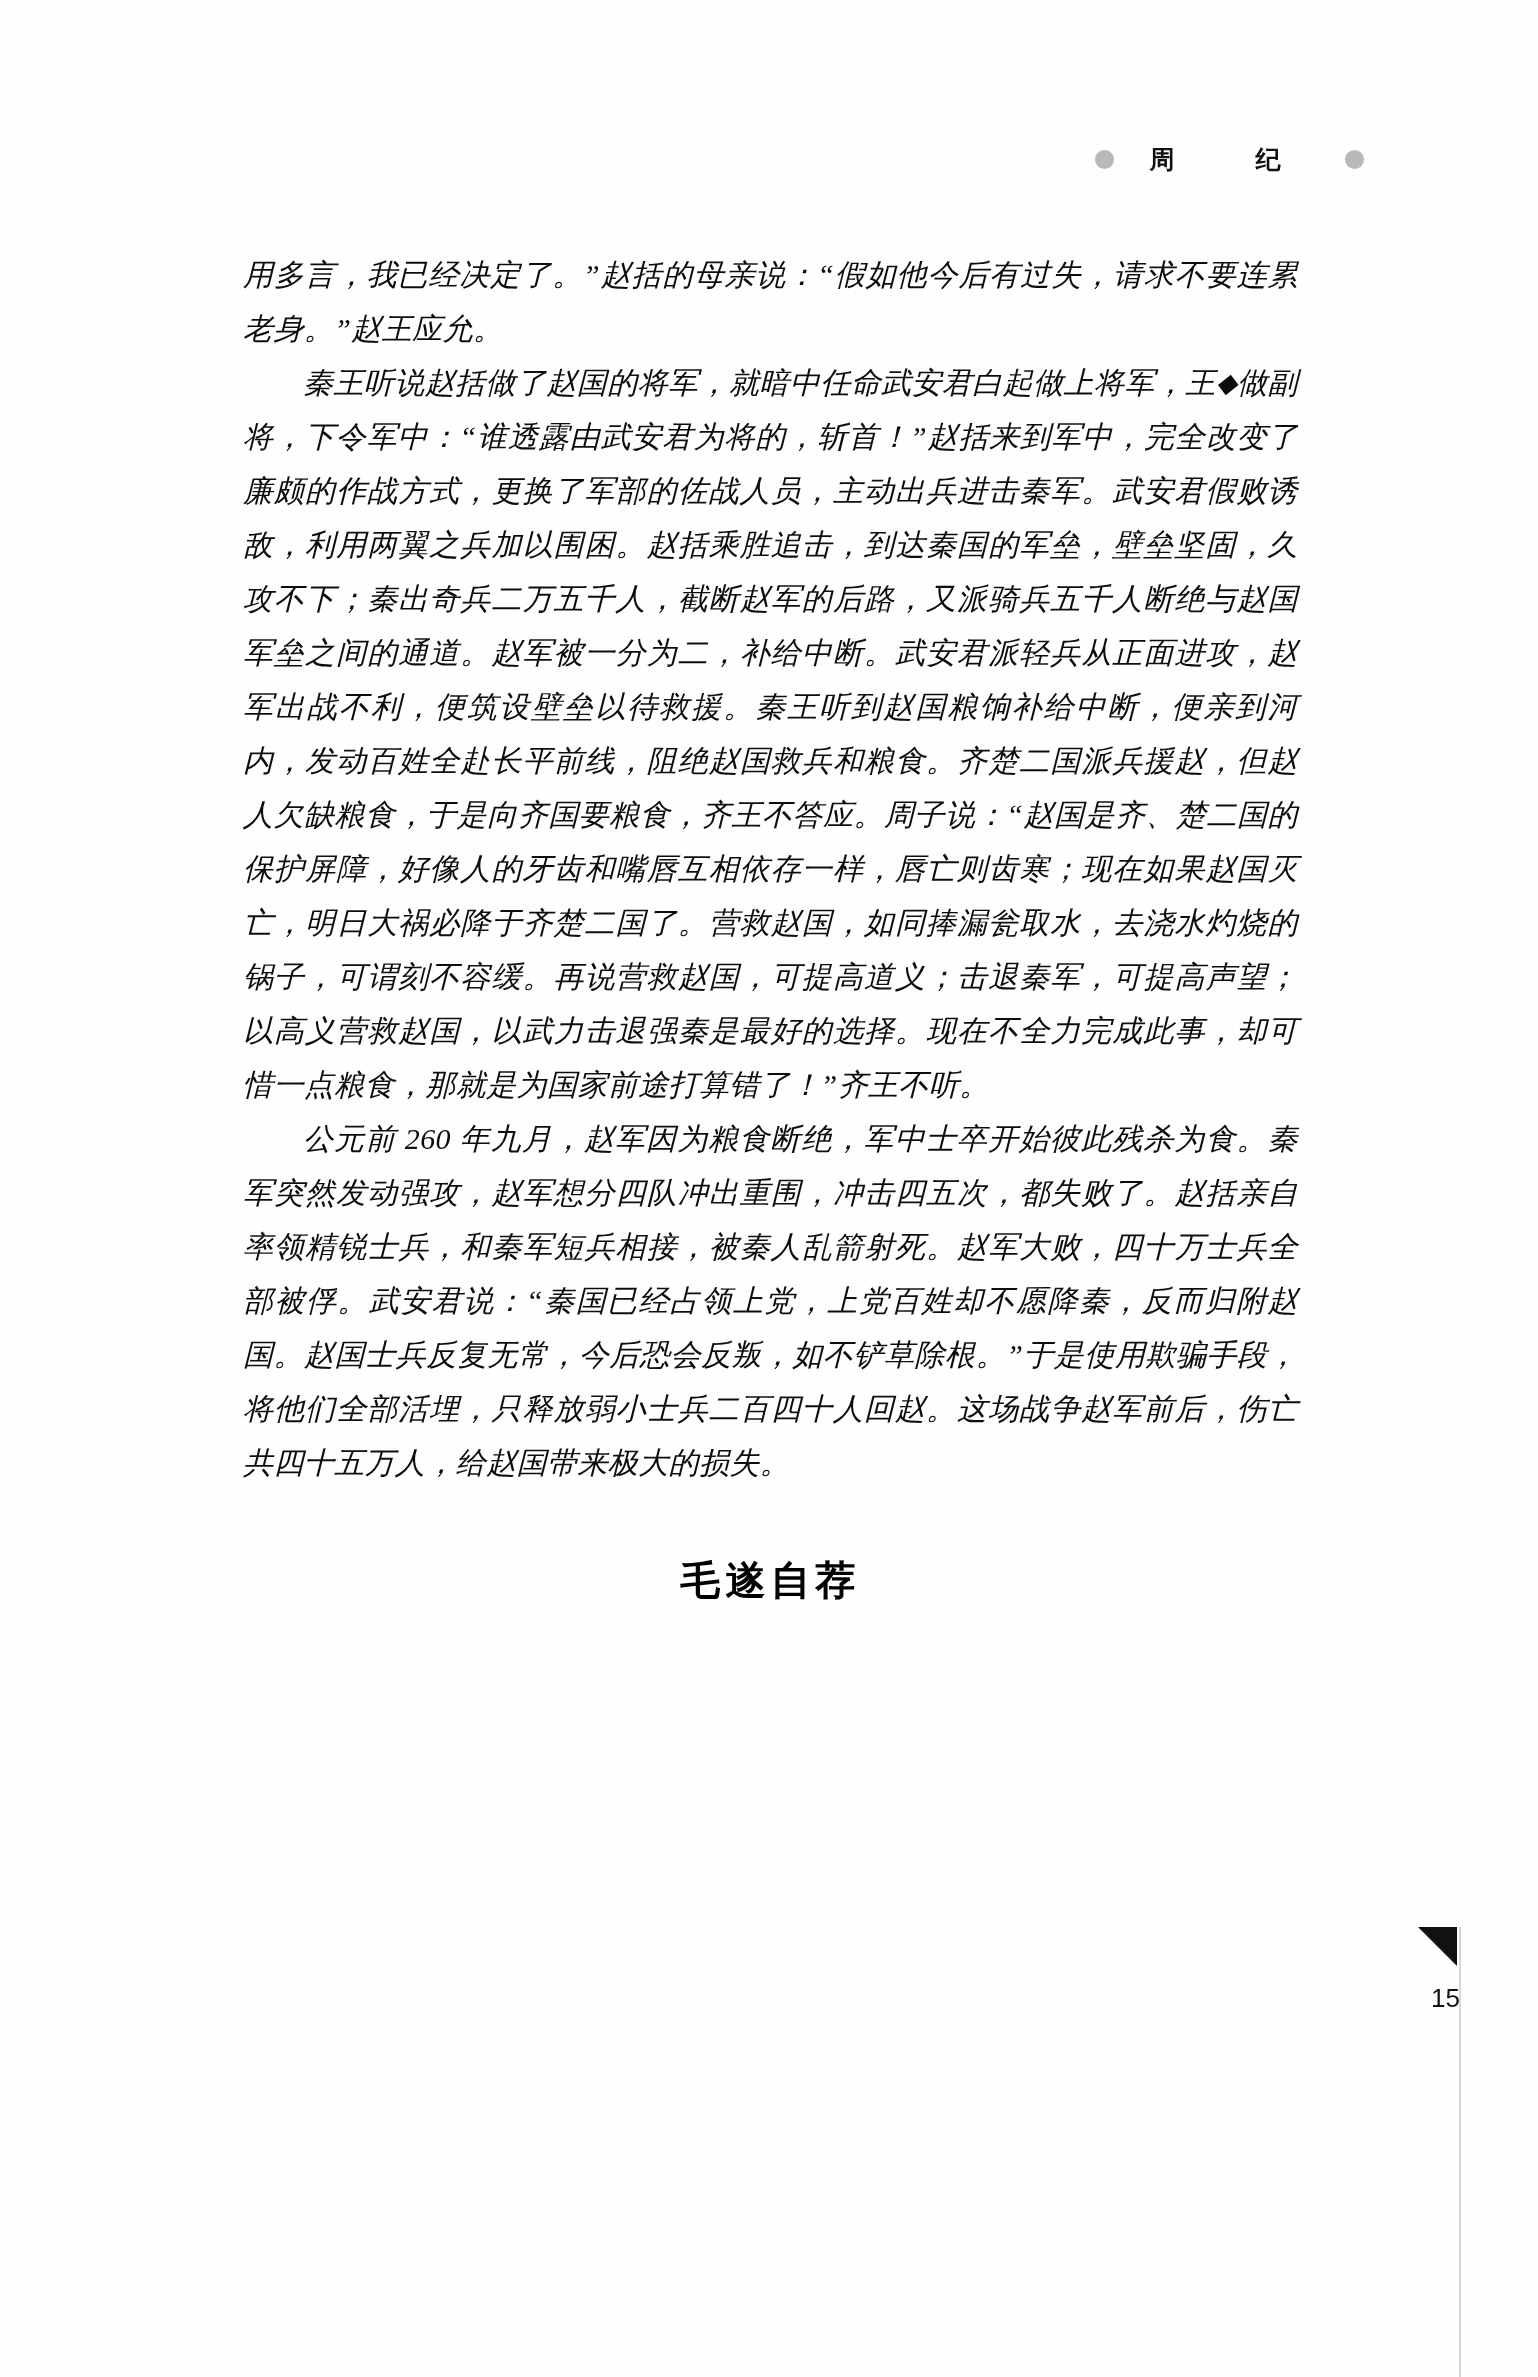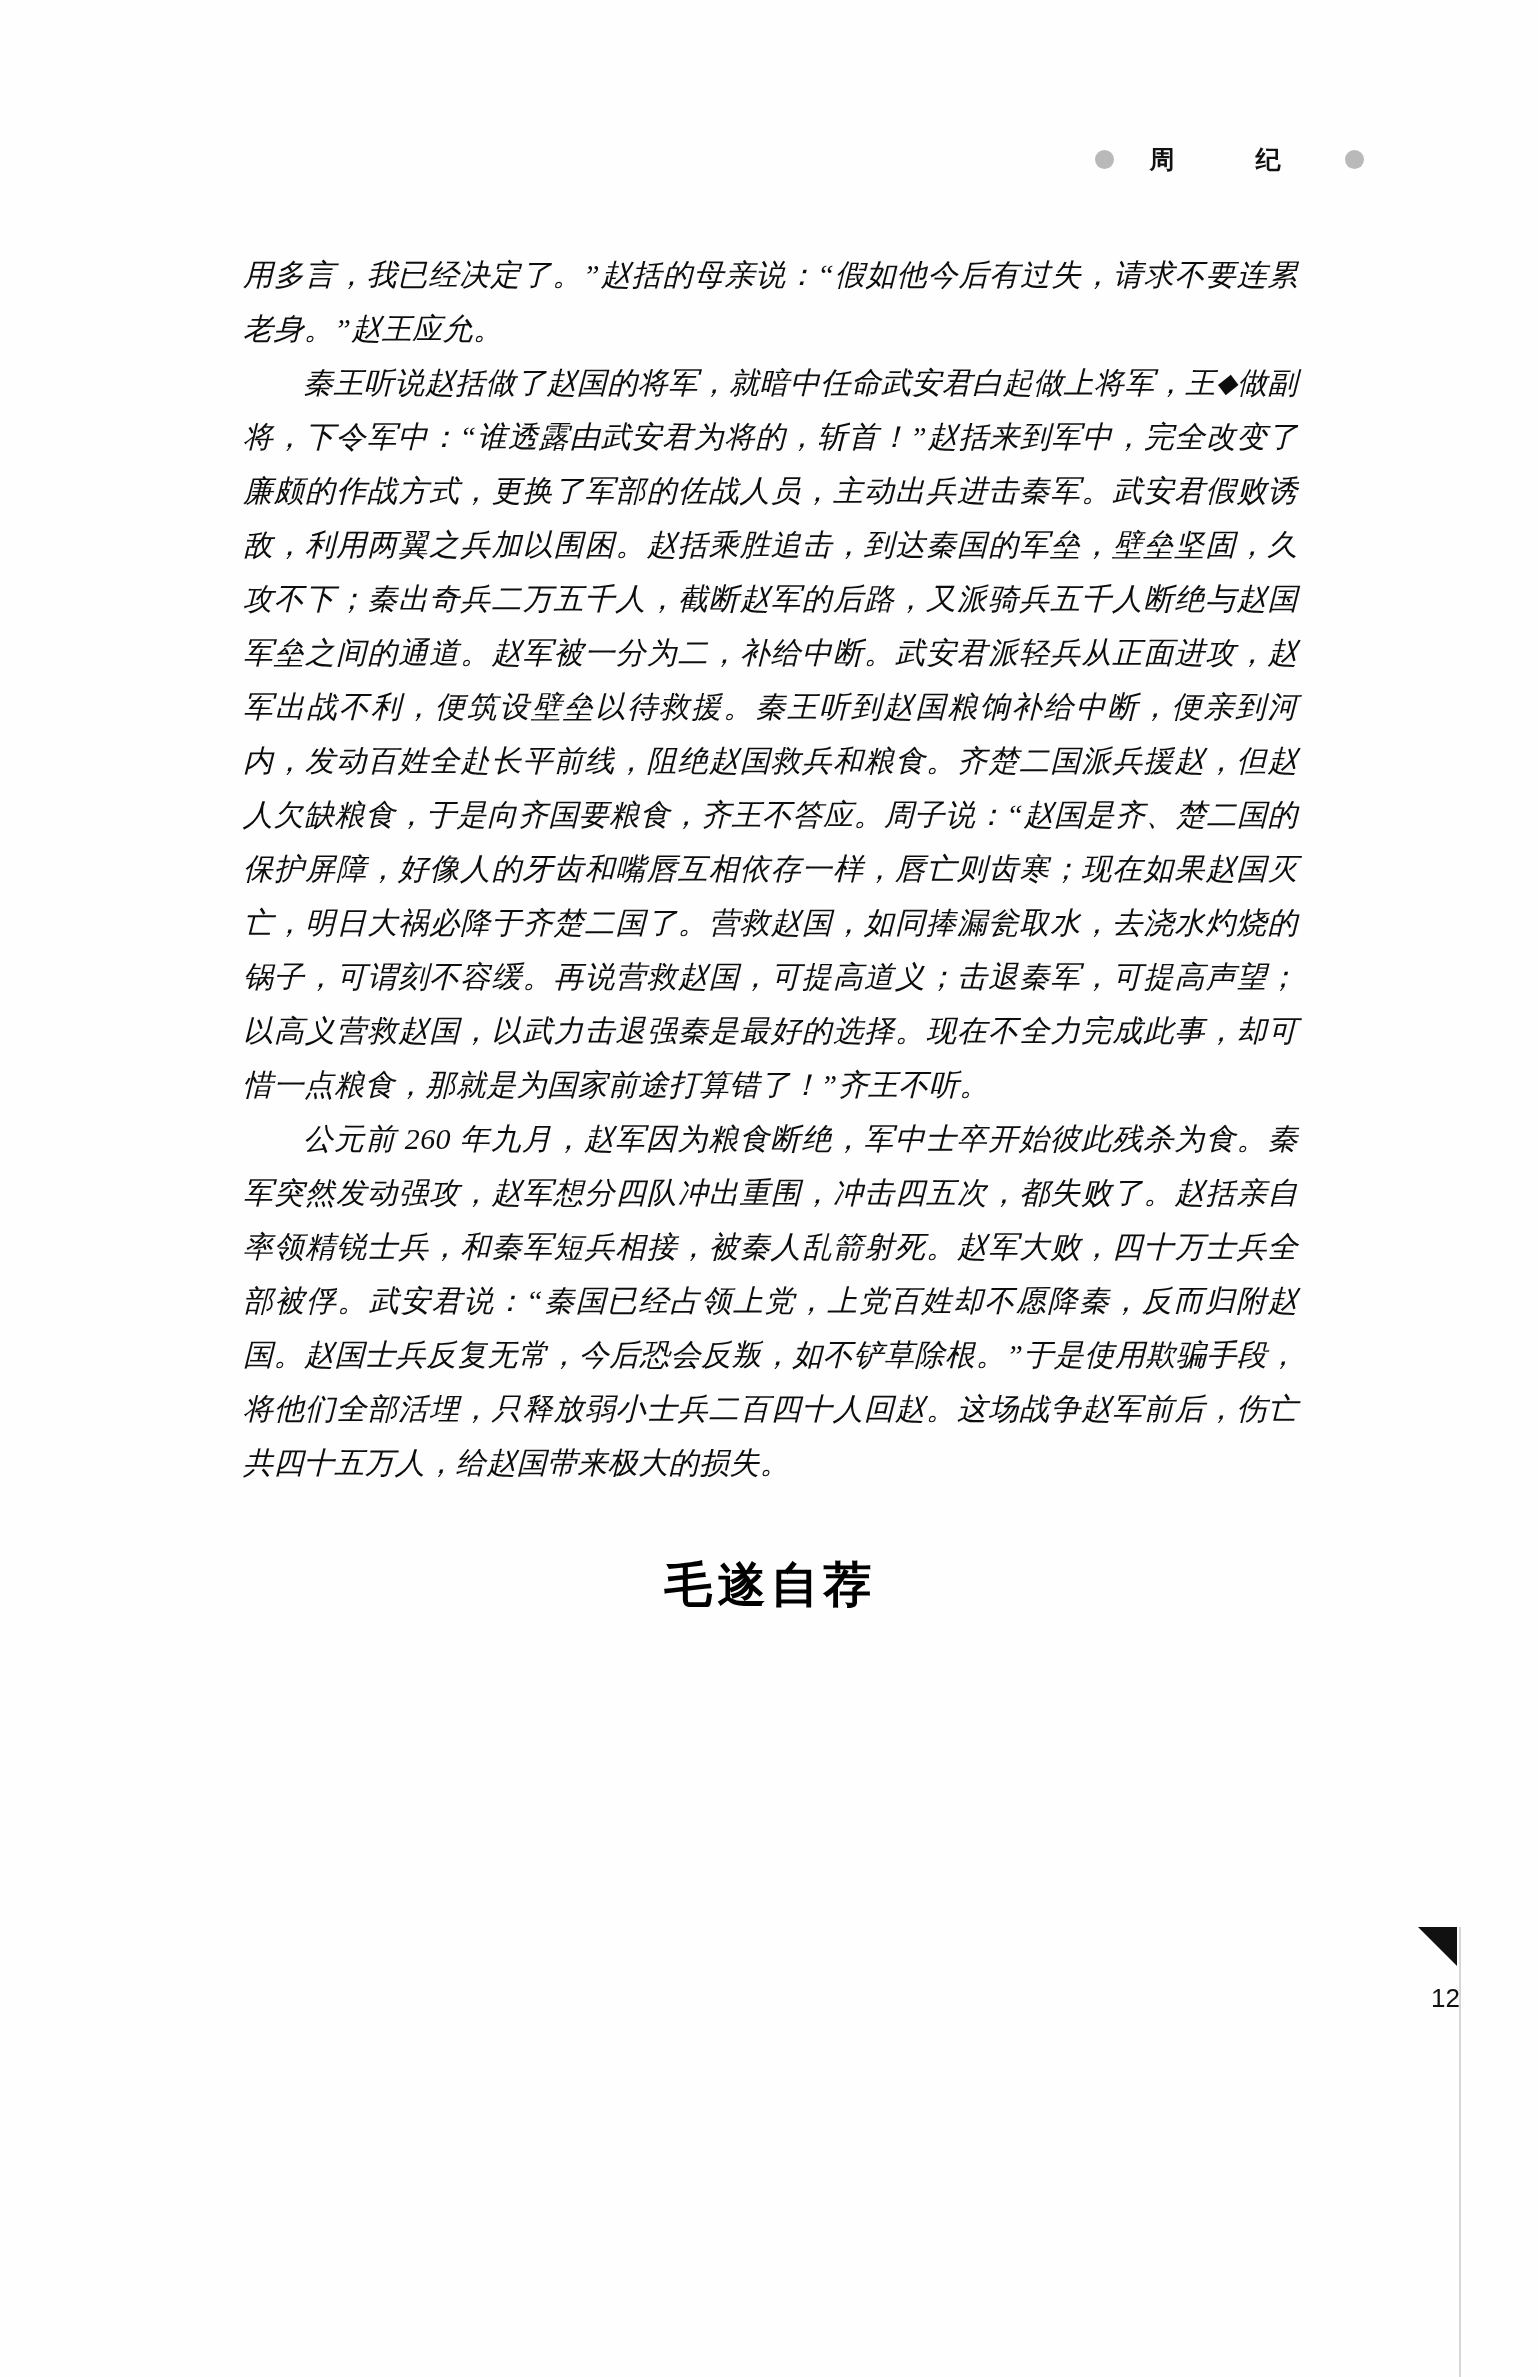--- a/index.html
+++ b/index.html
@@ -71,21 +71,21 @@
   }
 
   
   .section-heading {
     margin: 0;
     padding-top: 63px;
     padding-bottom: 44px;
     text-align: center;
     font-family: "Liberation Sans", "DejaVu Sans", sans-serif;
     font-weight: bold;
-    font-size: 48px;
+    font-size: 40px;
     letter-spacing: 5.1px;
     color: #000;
   }
 
   
   .corner-mark {
     position: absolute;
     right: 81px;
     top: 1927px;
     width: 0;
@@ -129,16 +129,16 @@
 
     <p class="para indent">公元前 260 年九月，赵军因为粮食断绝，军中士卒开始彼此残杀为食。秦军突然发动强攻，赵军想分四队冲出重围，冲击四五次，都失败了。赵括亲自率领精锐士兵，和秦军短兵相接，被秦人乱箭射死。赵军大败，四十万士兵全部被俘。武安君说：“秦国已经占领上党，上党百姓却不愿降秦，反而归附赵国。赵国士兵反复无常，今后恐会反叛，如不铲草除根。”于是使用欺骗手段，将他们全部活埋，只释放弱小士兵二百四十人回赵。这场战争赵军前后，伤亡共四十五万人，给赵国带来极大的损失。</p>
 
     <h2 class="section-heading">毛遂自荐</h2>
 
 
   </div>
 
   <div class="edge-rule"></div>
   <div class="corner-mark"></div>
-  <div class="folio">12</div>
+  <div class="folio">15</div>
 
 </div>
 
 
 </body></html>

